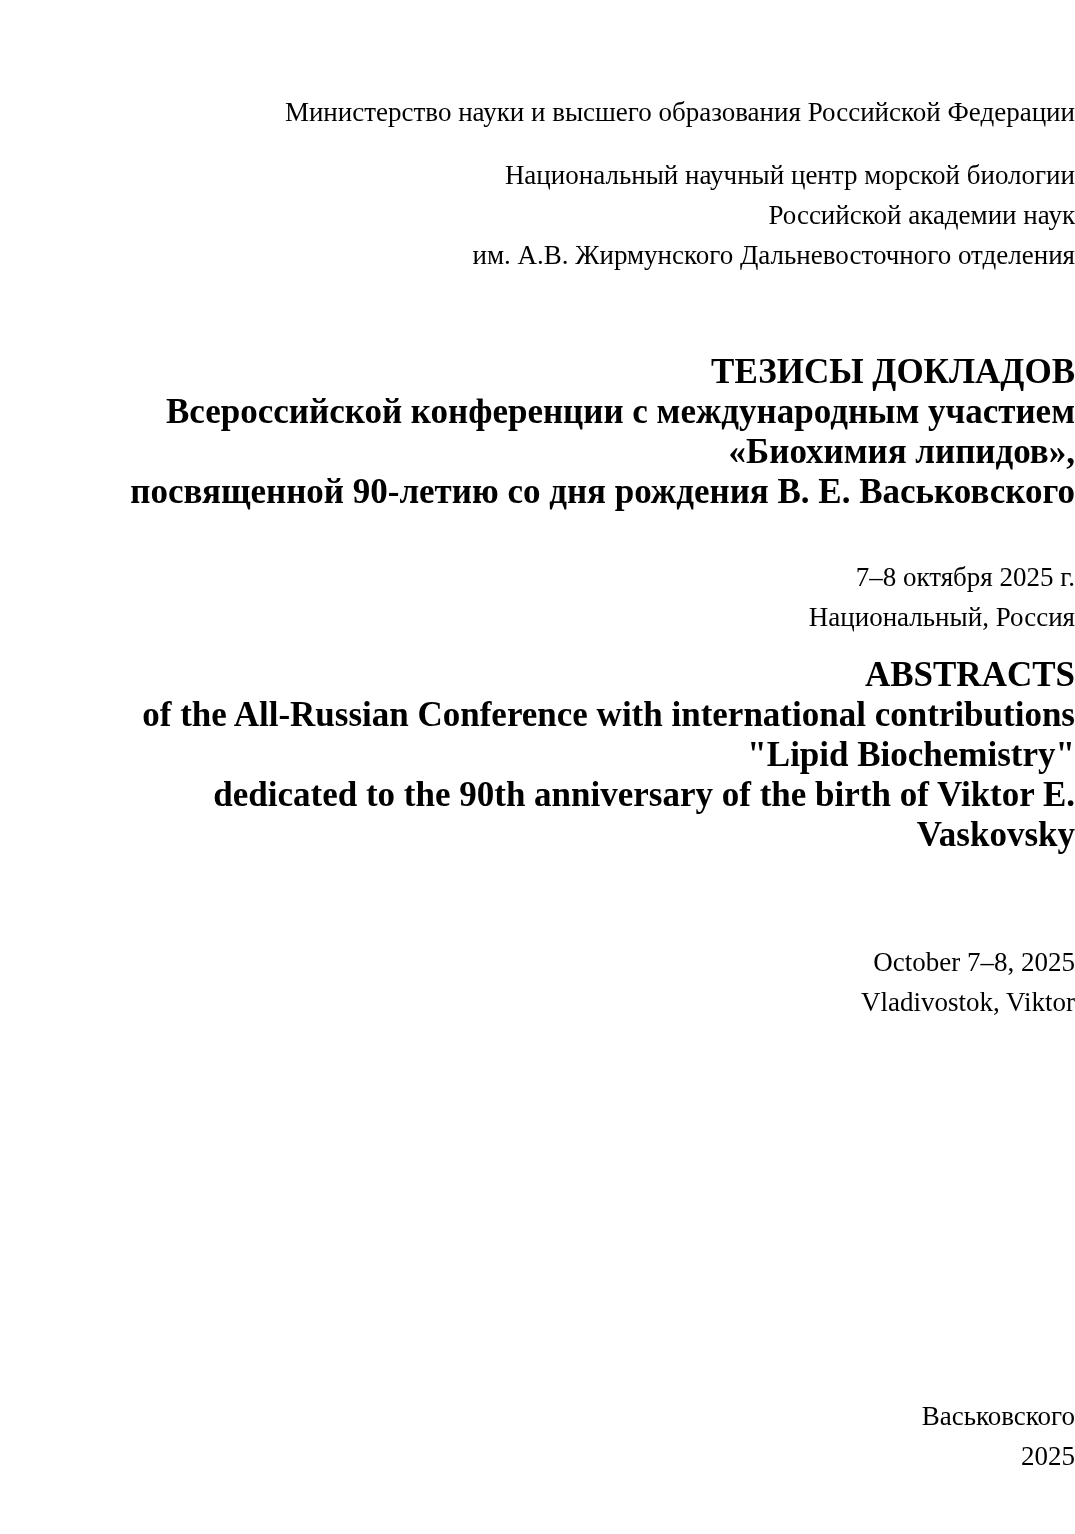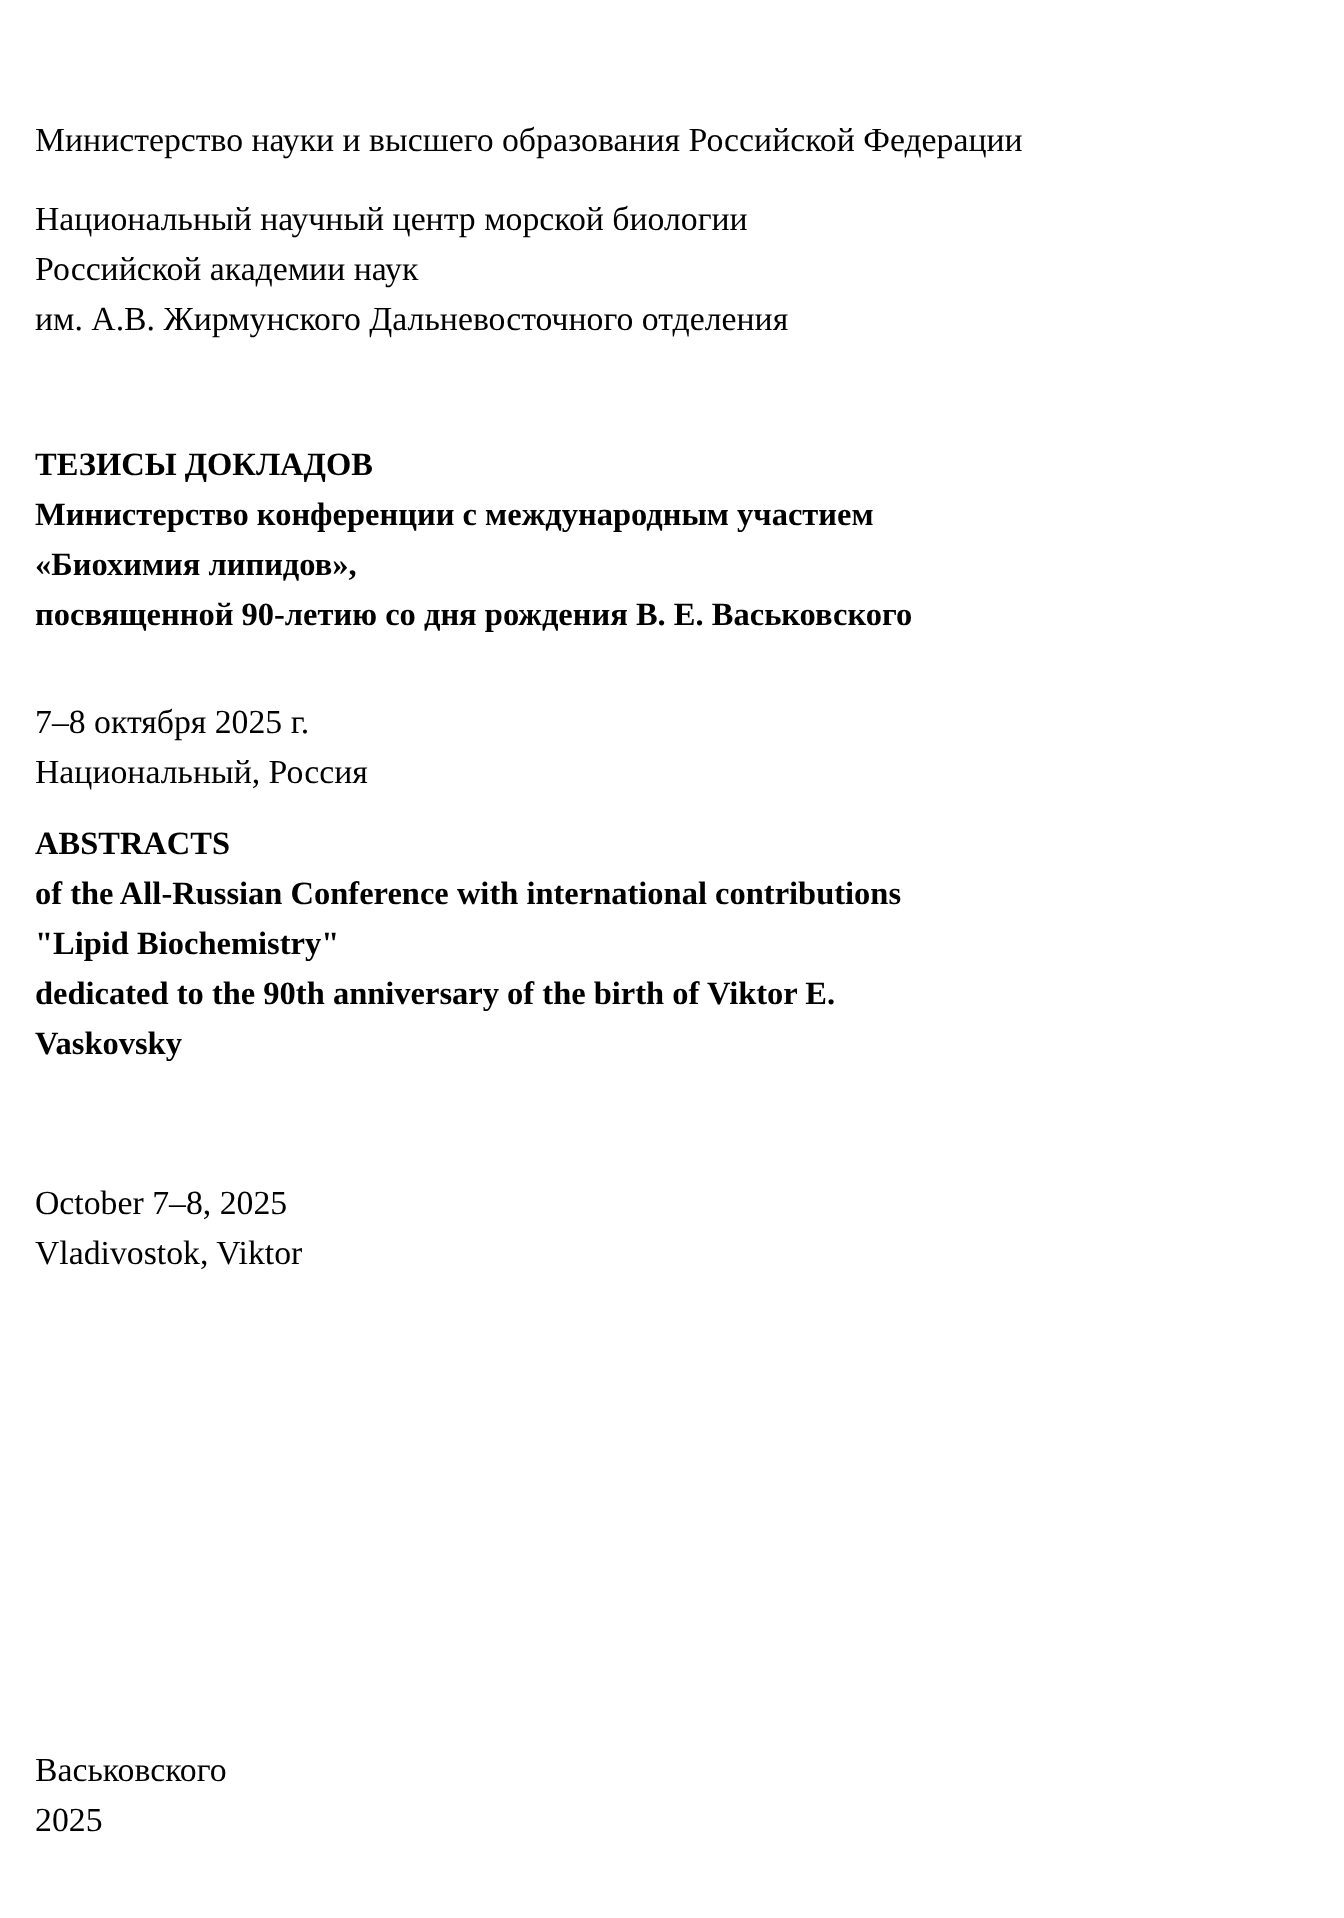--- a/index.html
+++ b/index.html
@@ -13,48 +13,48 @@
     height: 1534px;
     background: #ffffff;
     color: #000000;
     font-family: "Liberation Serif", "DejaVu Serif", serif;
     overflow: hidden;
   }
   .block {
     position: absolute;
     left: 0;
     right: 0;
-    text-align: left;
+    text-align: right;
     font-size: 27px;
     line-height: 40px;
     white-space: nowrap;
     margin-left: 28px;
   }
   .bold {
     font-weight: bold;
-    font-size: 26px;
+    font-size: 35px;
     line-height: 40px;
   }
 </style>
 </head>
 <body>
 
 <div class="page">
 
   <div class="block" style="top:92px">Министерство науки и высшего образования Российской Федерации</div>
 
   <div class="block" style="top:155px">
     <div>Национальный научный центр морской биологии</div>
     <div>Российской академии наук</div>
     <div>им. А.В. Жирмунского Дальневосточного отделения</div>
   </div>
 
   <div class="block bold" style="top:352px">
     <div>ТЕЗИСЫ ДОКЛАДОВ</div>
-    <div>Министерство конференции с международным участием</div>
+    <div>Всероссийской конференции с международным участием</div>
     <div>«Биохимия липидов»,</div>
     <div>посвященной 90-летию со дня рождения В. Е. Васьковского</div>
   </div>
 
   <div class="block" style="top:557px">
     <div>7–8 октября 2025 г.</div>
     <div>Национальный, Россия</div>
   </div>
 
   <div class="block bold" style="top:655px">

